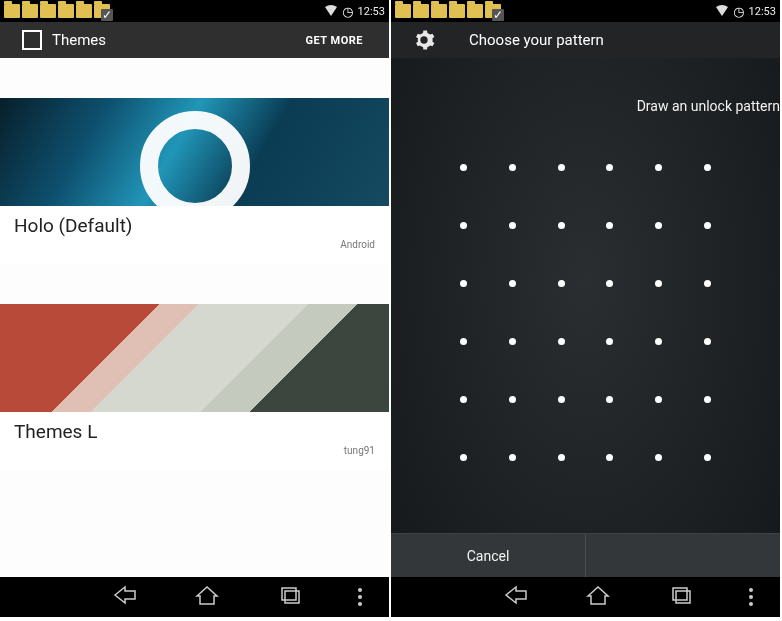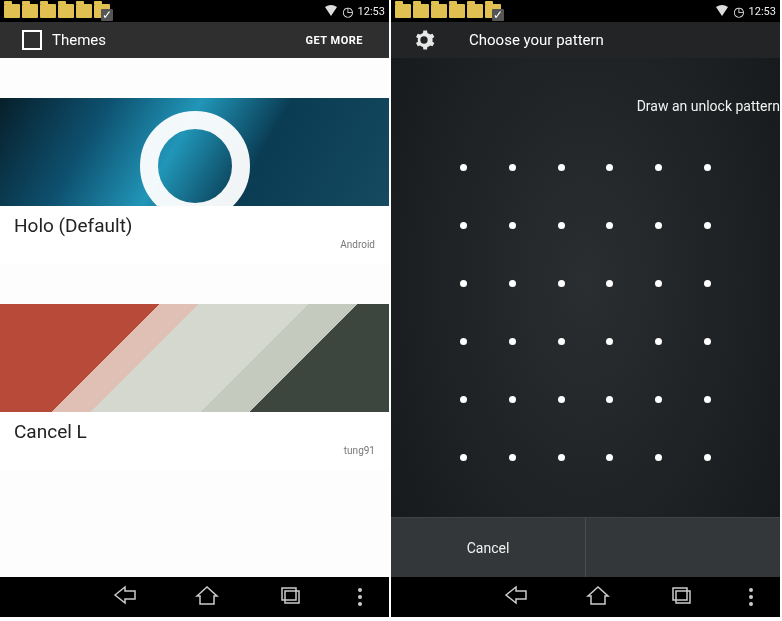--- a/index.html
+++ b/index.html
@@ -125,21 +125,21 @@
     place-items: center;
   }
   .dot {
     width: 7px; height: 7px;
     background: #fff;
     border-radius: 50%;
   }
   .bottom-bar {
     position: absolute;
     left: 0; right: 0; bottom: 40px;
-    height: 60px;
+    height: 44px;
     background: #33373a;
     display: flex;
     border-top: 1px solid #3f4346;
   }
   .bottom-bar .btn {
     flex: 1;
     display: flex;
     align-items: center;
     justify-content: center;
     color: #f2f2f2;
@@ -198,21 +198,21 @@
         <div class="ring"></div>
       </div>
       <div class="theme-meta">
         <div class="theme-name">Holo (Default)</div>
         <div class="theme-author">Android</div>
       </div>
     </div>
     <div class="theme-card">
       <div class="theme-preview preview-l"></div>
       <div class="theme-meta">
-        <div class="theme-name">Cancel L</div>
+        <div class="theme-name">Themes L</div>
         <div class="theme-author">tung91</div>
       </div>
     </div>
   </div>
 
   <div class="navbar">
     <div class="spacer"></div>
     <div class="nav-back">
       <svg viewBox="0 0 28 22">
           <path d="M4 11 L14 3 L14 7 L24 7 L24 15 L14 15 L14 19 Z" fill="none" stroke="#ccc" stroke-width="1.5"></path>

